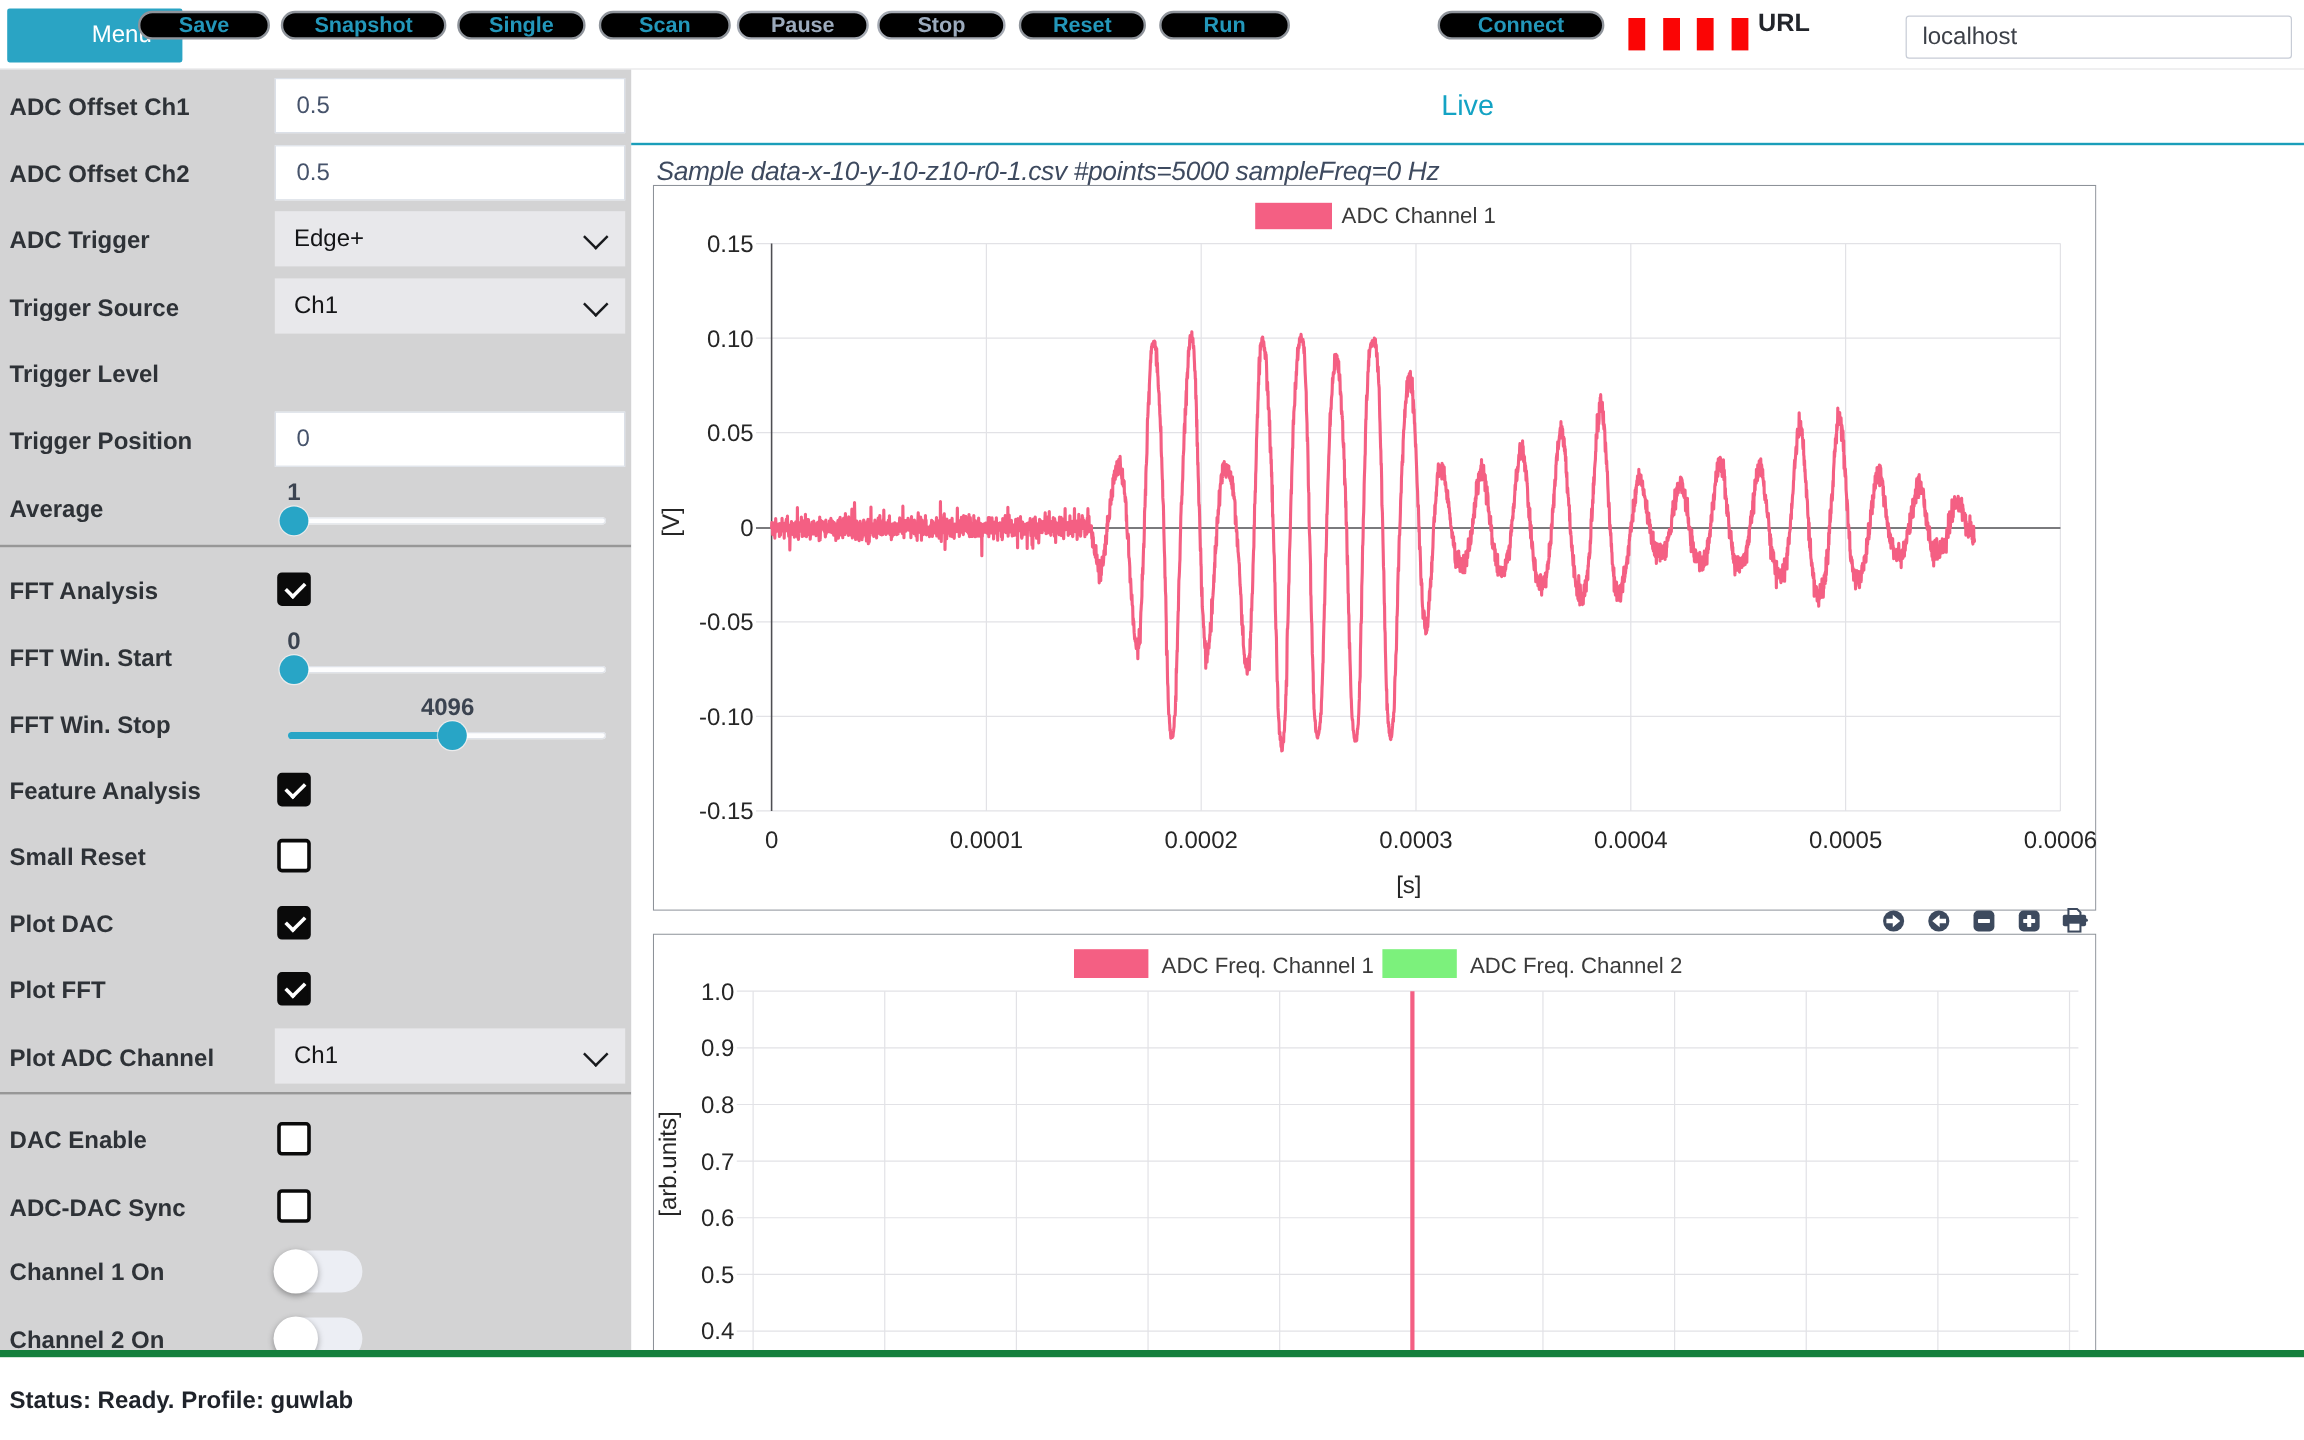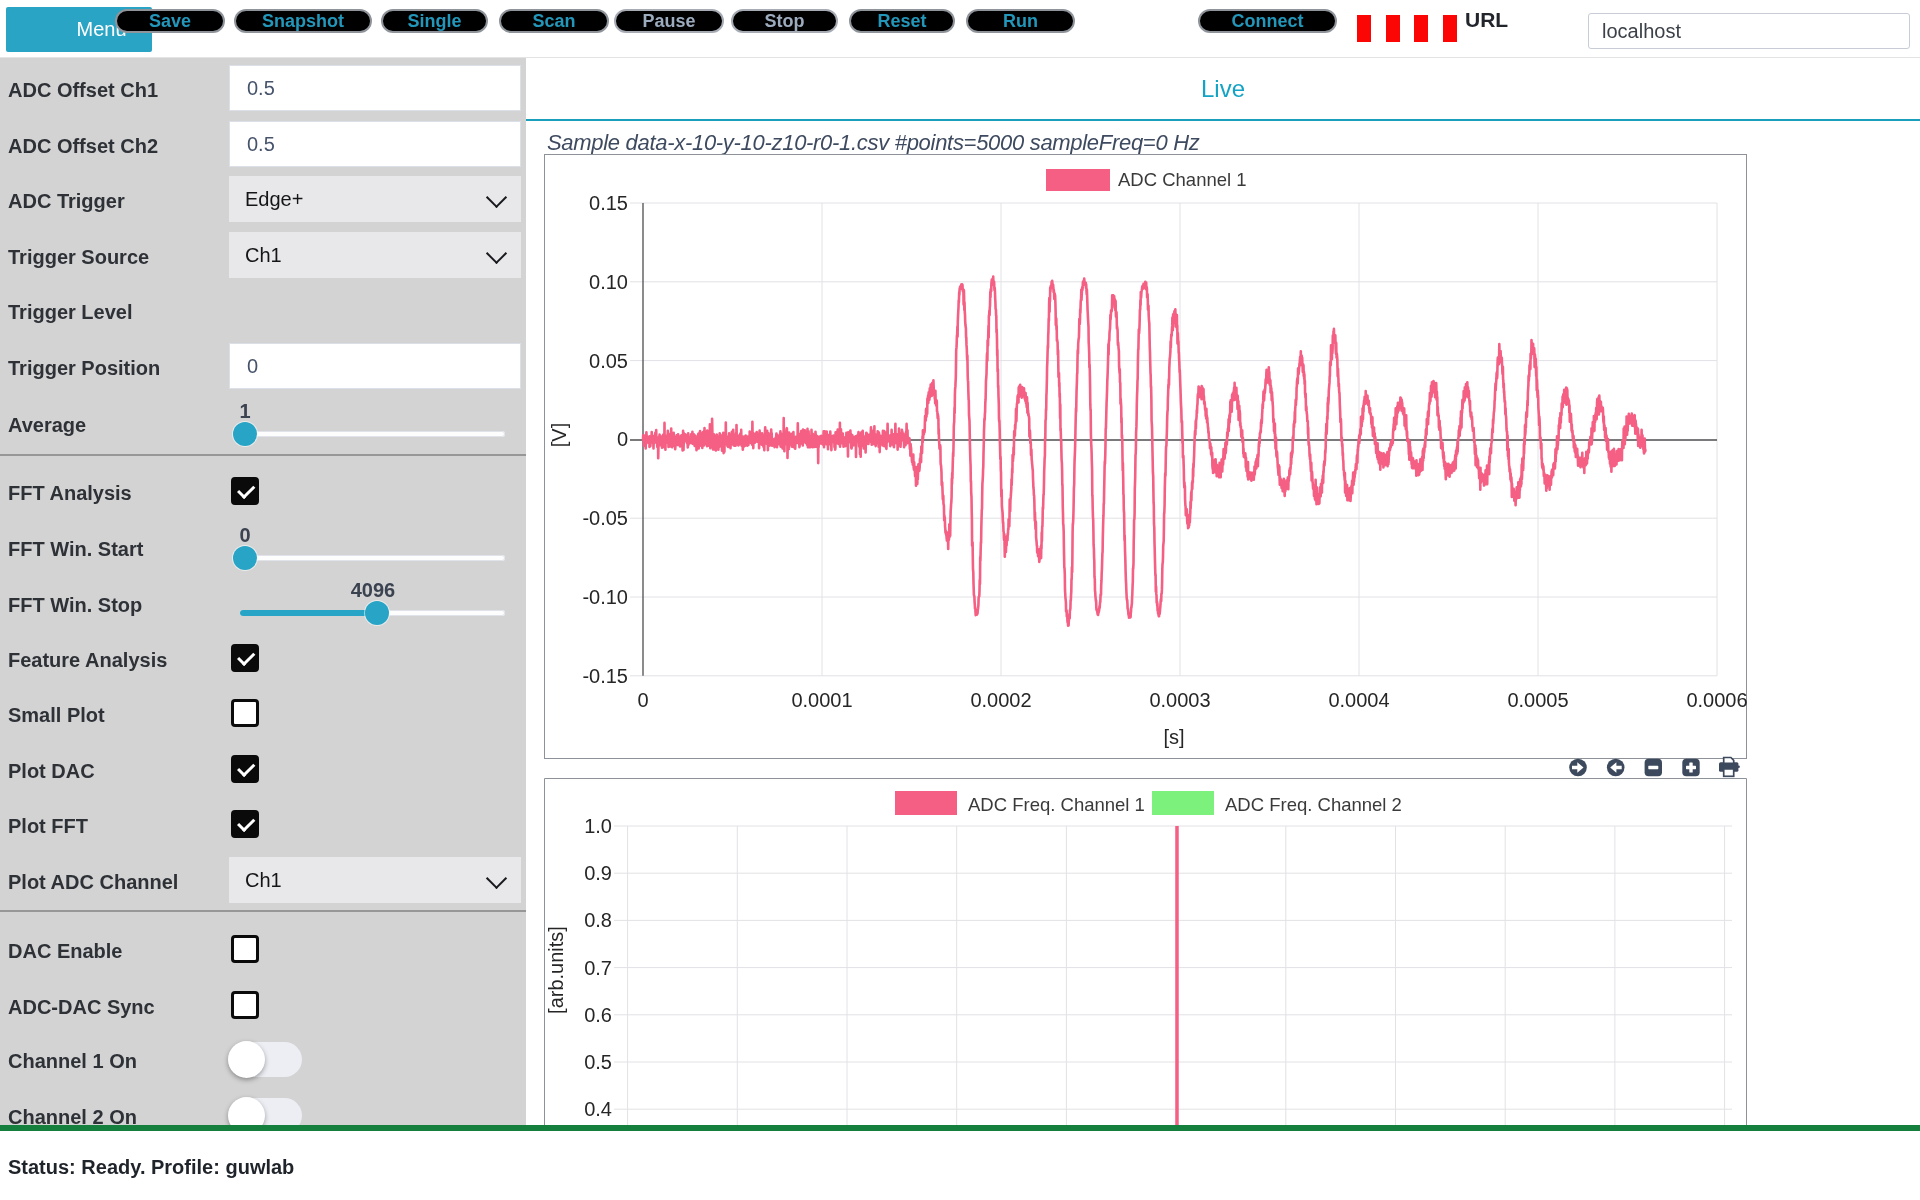--- a/index.html
+++ b/index.html
@@ -93,21 +93,21 @@
     <div class="track" style="top:497px"></div>
     <div class="thumb" style="left:233px;top:488px"></div>
 <div class="lbl" style="top:536px">FFT Win. Stop</div>
 <div class="sval" style="left:333px;top:521px">4096</div>
     <div class="track" style="top:552px">
       <div class="fill" style="width:137px"></div>
     </div>
     <div class="thumb" style="left:365px;top:543px"></div>
 <div class="lbl" style="top:591px">Feature Analysis</div>
 <div class="cb on" style="top:586px"></div>
-<div class="lbl" style="top:646px">Small Plot</div>
+<div class="lbl" style="top:646px">Small Reset</div>
 <div class="cb" style="top:641px"></div>
 <div class="lbl" style="top:702px">Plot DAC</div>
 <div class="cb on" style="top:697px"></div>
 <div class="lbl" style="top:757px">Plot FFT</div>
 <div class="cb on" style="top:752px"></div>
 <div class="lbl" style="top:813px">Plot ADC Channel</div>
 <div class="sel" style="top:799px">Ch1<span class="chev"></span></div>
 <div class="hr" style="top:852px"></div>
 <div class="lbl" style="top:882px">DAC Enable</div>
 <div class="cb" style="top:877px"></div>

